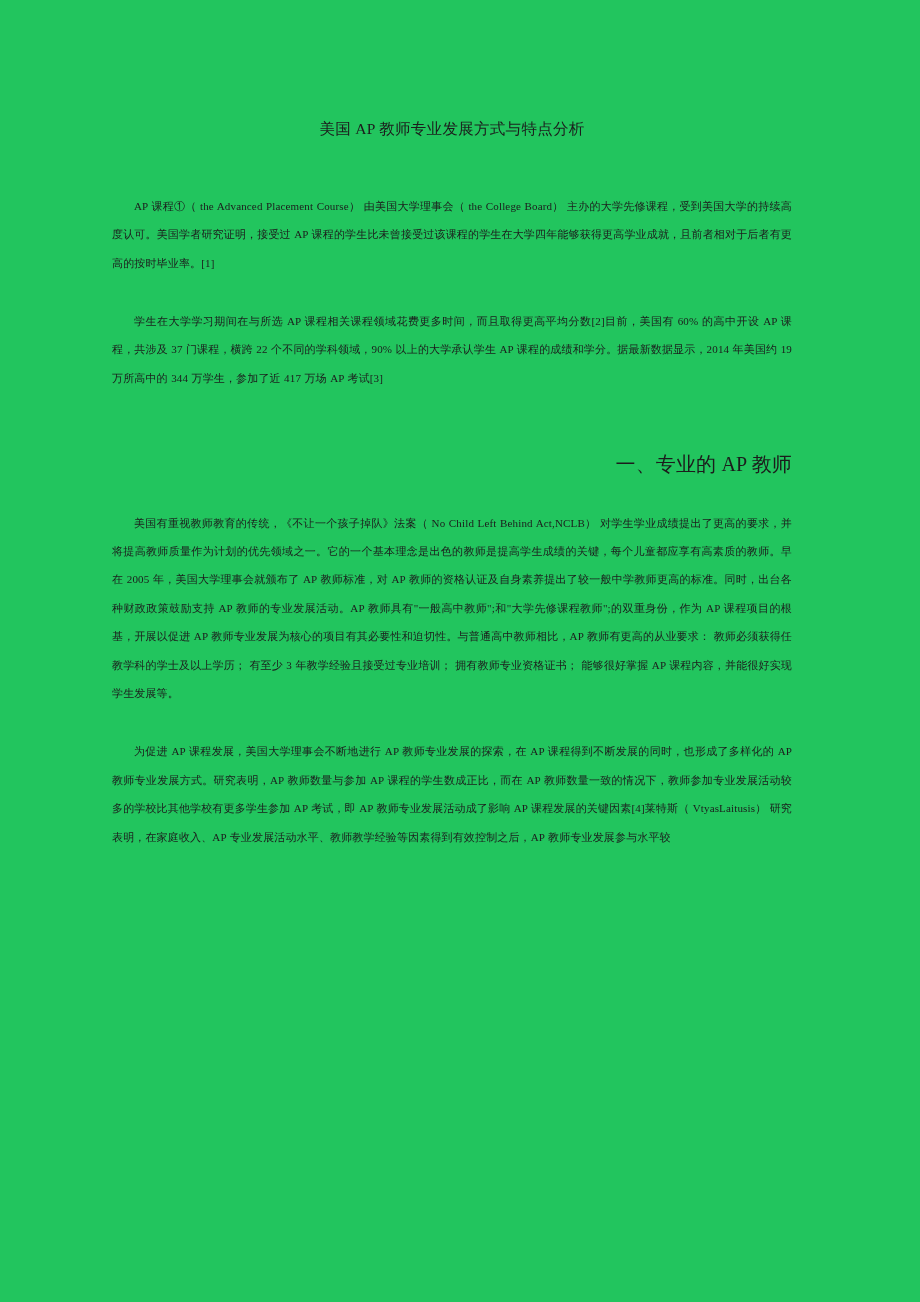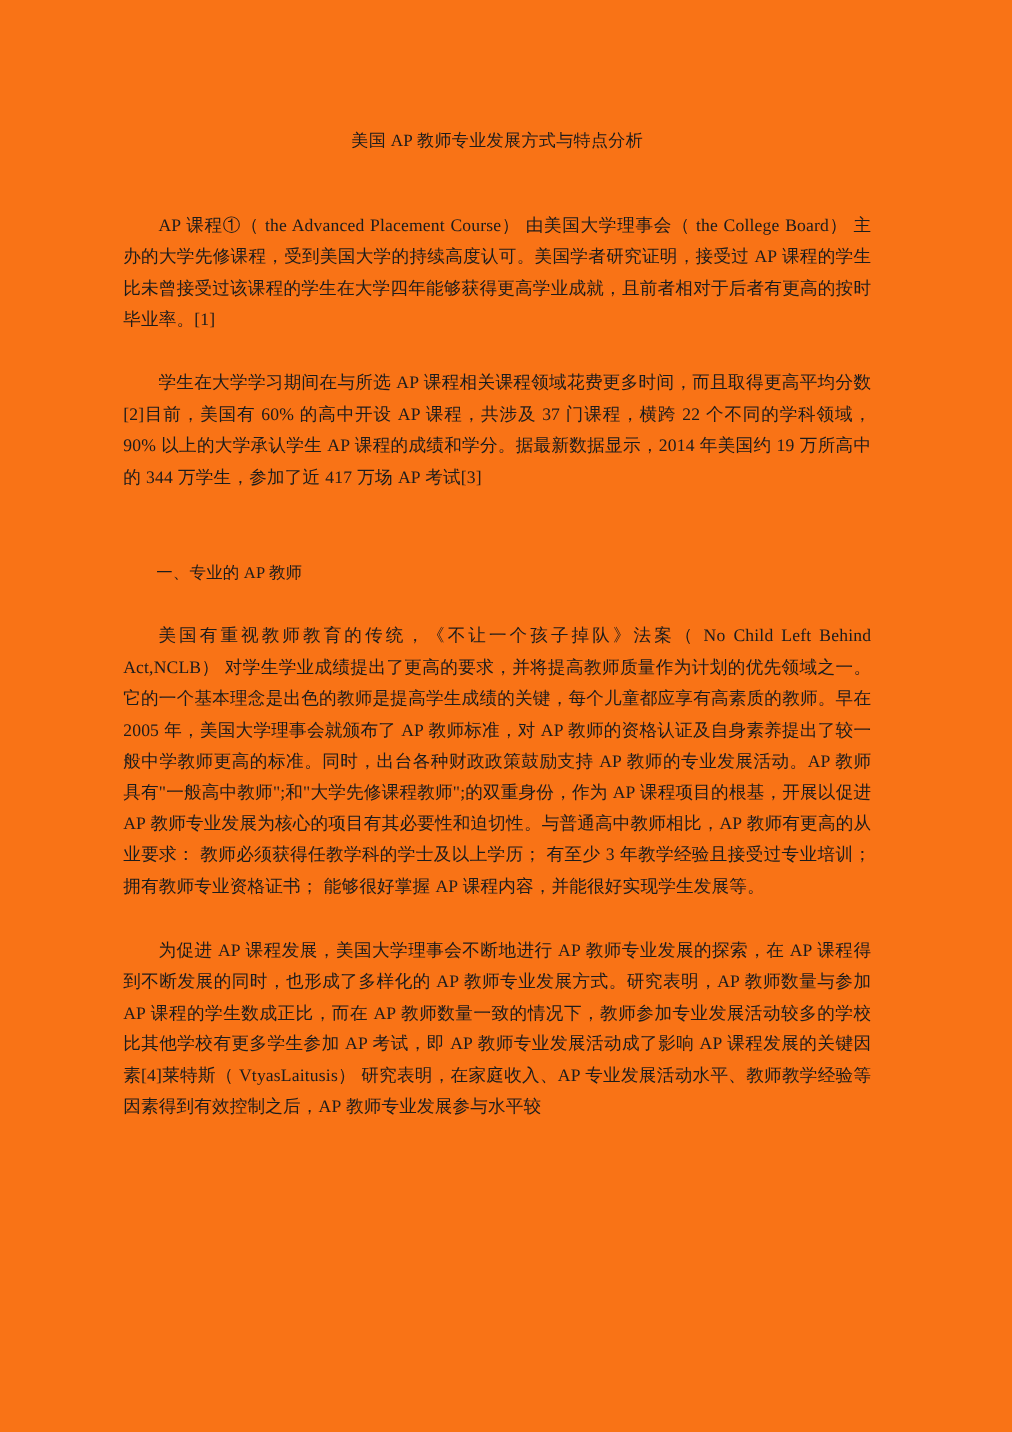--- a/index.html
+++ b/index.html
@@ -11,21 +11,21 @@
     width: 920px;
     height: 1302px;
     font-family: "Liberation Serif", "DejaVu Serif", serif;
     color: #1a1a1a;
     -webkit-font-smoothing: antialiased;
   }
   .page {
     position: relative;
     width: 920px;
     height: 1302px;
-    background: #f97316;
+    background: #22c55e;
     box-sizing: border-box;
     padding: 0;
     overflow: hidden;
   }
   .content {
     position: absolute;
     left: 112px;
     top: 0;
     width: 680px;
   }
@@ -35,43 +35,44 @@
     font-size: 15.5px;
     font-weight: normal;
     text-align: center;
     letter-spacing: 0.3px;
     line-height: 1.4;
     padding-top: 118px;
     color: #1c1c1c;
   }
   .para {
     margin: 0;
-    font-size: 16px;
+    font-size: 11px;
     line-height: 28.4px;
     text-align: justify;
     text-justify: inter-ideograph;
     text-indent: 2em;
     color: #1c1c1c;
     letter-spacing: 0.15px;
     word-spacing: 0.5px;
   }
   .gap-1 { height: 52px; }
   .gap-2 { height: 30px; }
   .gap-3 { height: 30px; }
   .gap-4 { height: 28px; }
   .gap-5 { height: 30px; }
   .gap-6 { height: 30px; }
   .section-heading {
     margin: 0;
-    font-size: 15px;
+    font-size: 20px;
     line-height: 28.4px;
     text-indent: 2em;
     font-weight: normal;
     color: #1c1c1c;
     letter-spacing: 0.15px;
+    text-align: right;
   }
 </style>
 </head>
 <body>
 
 <div class="page">
   <div class="content">
 
     <h1 class="doc-title">美国 AP 教师专业发展方式与特点分析</h1>
 

